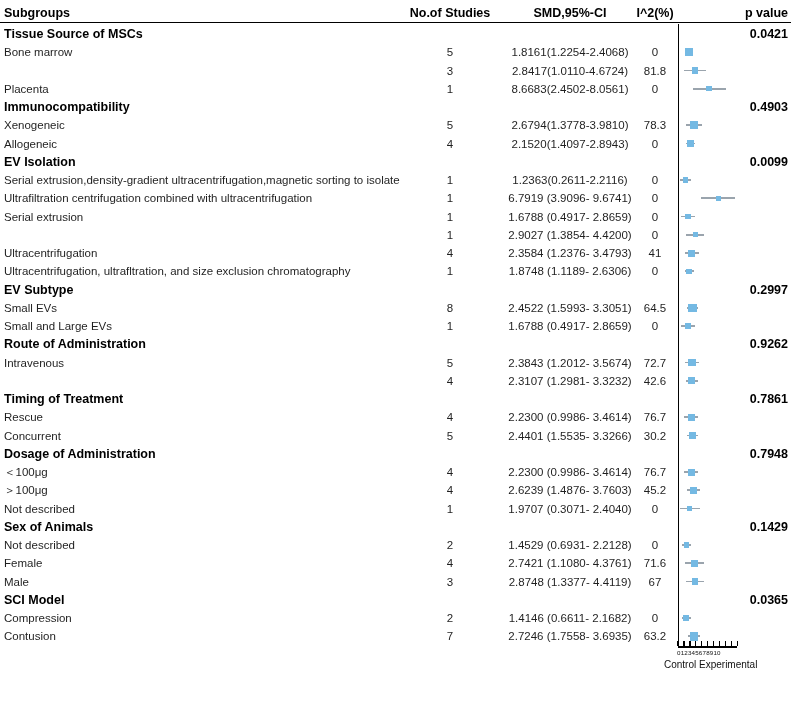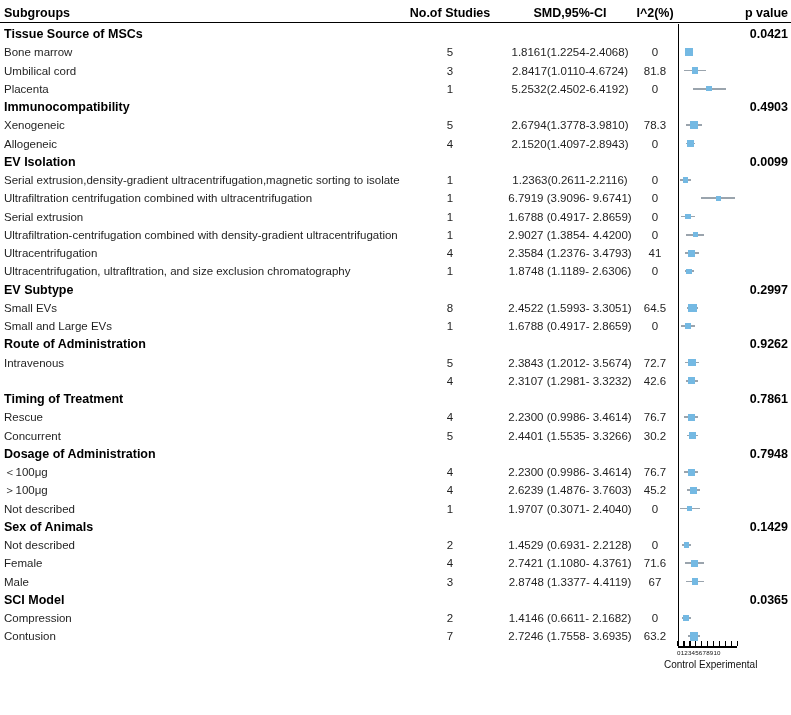--- a/index.html
+++ b/index.html
@@ -140,30 +140,29 @@
         <div class="col-p">0.0421</div>
       </div>
       <div class="row" style="top: 44.25px;">
         <div class="col-label">Bone marrow</div>
         <div class="col-studies">5</div>
         <div class="col-smd">1.8161(1.2254-2.4068)</div>
         <div class="col-i2">0</div>
         <div class="col-p"></div>
       </div>
       <div class="row" style="top: 62.5px;">
-        <div class="col-label">Umbilical cord</div>
         <div class="col-studies">3</div>
         <div class="col-smd">2.8417(1.0110-4.6724)</div>
         <div class="col-i2">81.8</div>
         <div class="col-p"></div>
       </div>
       <div class="row" style="top: 80.75px;">
         <div class="col-label">Placenta</div>
         <div class="col-studies">1</div>
-        <div class="col-smd">5.2532(2.4502-6.4192)</div>
+        <div class="col-smd">8.6683(2.4502-8.0561)</div>
         <div class="col-i2">0</div>
         <div class="col-p"></div>
       </div>
       <div class="row group" style="top: 99px;">
         <div class="col-label">Immunocompatibility</div>
         <div class="col-studies"></div>
         <div class="col-smd"></div>
         <div class="col-i2"></div>
         <div class="col-p">0.4903</div>
       </div>
@@ -203,21 +202,20 @@
         <div class="col-p"></div>
       </div>
       <div class="row" style="top: 208.5px;">
         <div class="col-label">Serial extrusion</div>
         <div class="col-studies">1</div>
         <div class="col-smd">1.6788 (0.4917- 2.8659)</div>
         <div class="col-i2">0</div>
         <div class="col-p"></div>
       </div>
       <div class="row" style="top: 226.75px;">
-        <div class="col-label">Ultrafiltration-centrifugation combined with density-gradient ultracentrifugation</div>
         <div class="col-studies">1</div>
         <div class="col-smd">2.9027 (1.3854- 4.4200)</div>
         <div class="col-i2">0</div>
         <div class="col-p"></div>
       </div>
       <div class="row" style="top: 245px;">
         <div class="col-label">Ultracentrifugation</div>
         <div class="col-studies">4</div>
         <div class="col-smd">2.3584 (1.2376- 3.4793)</div>
         <div class="col-i2">41</div>

